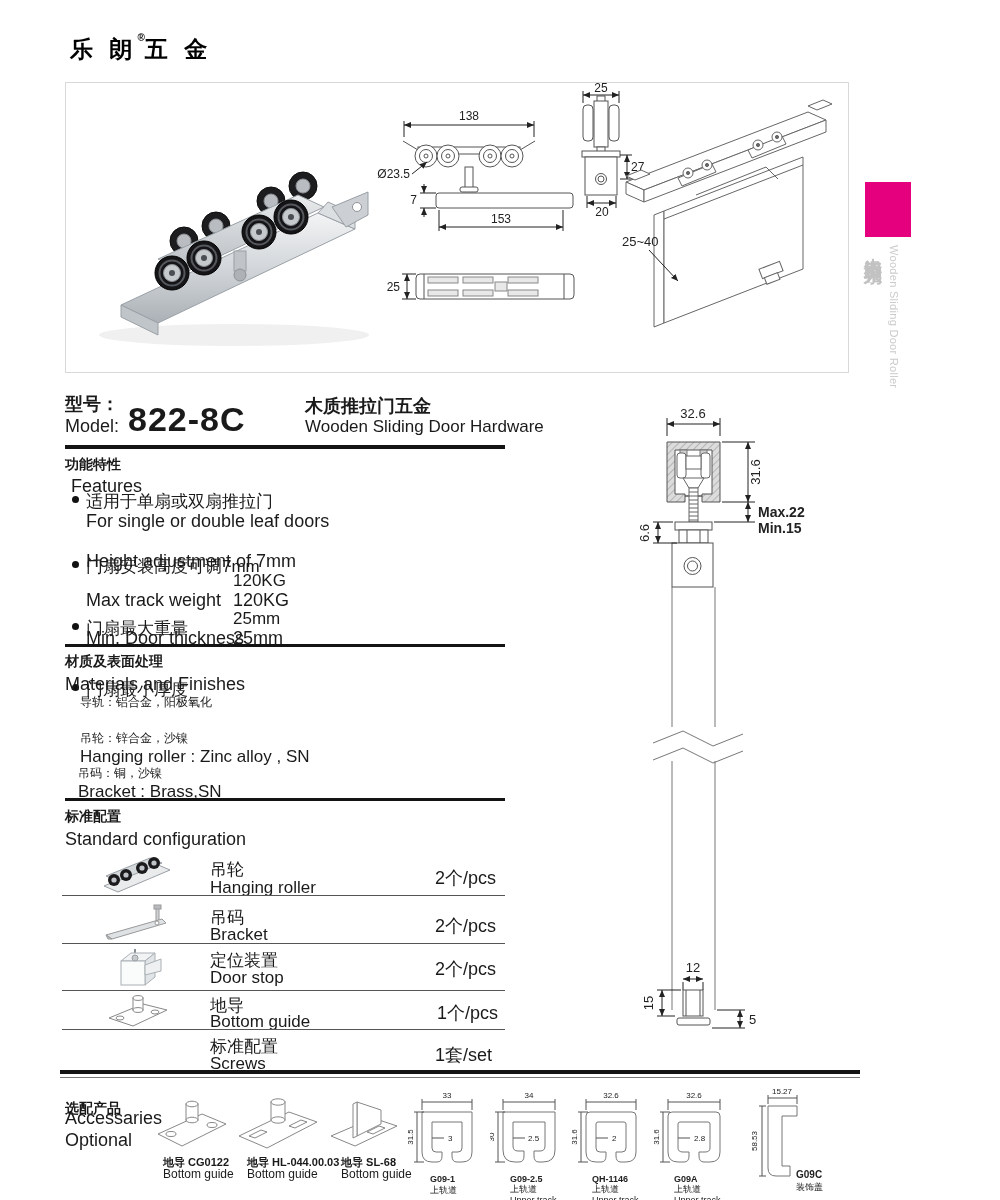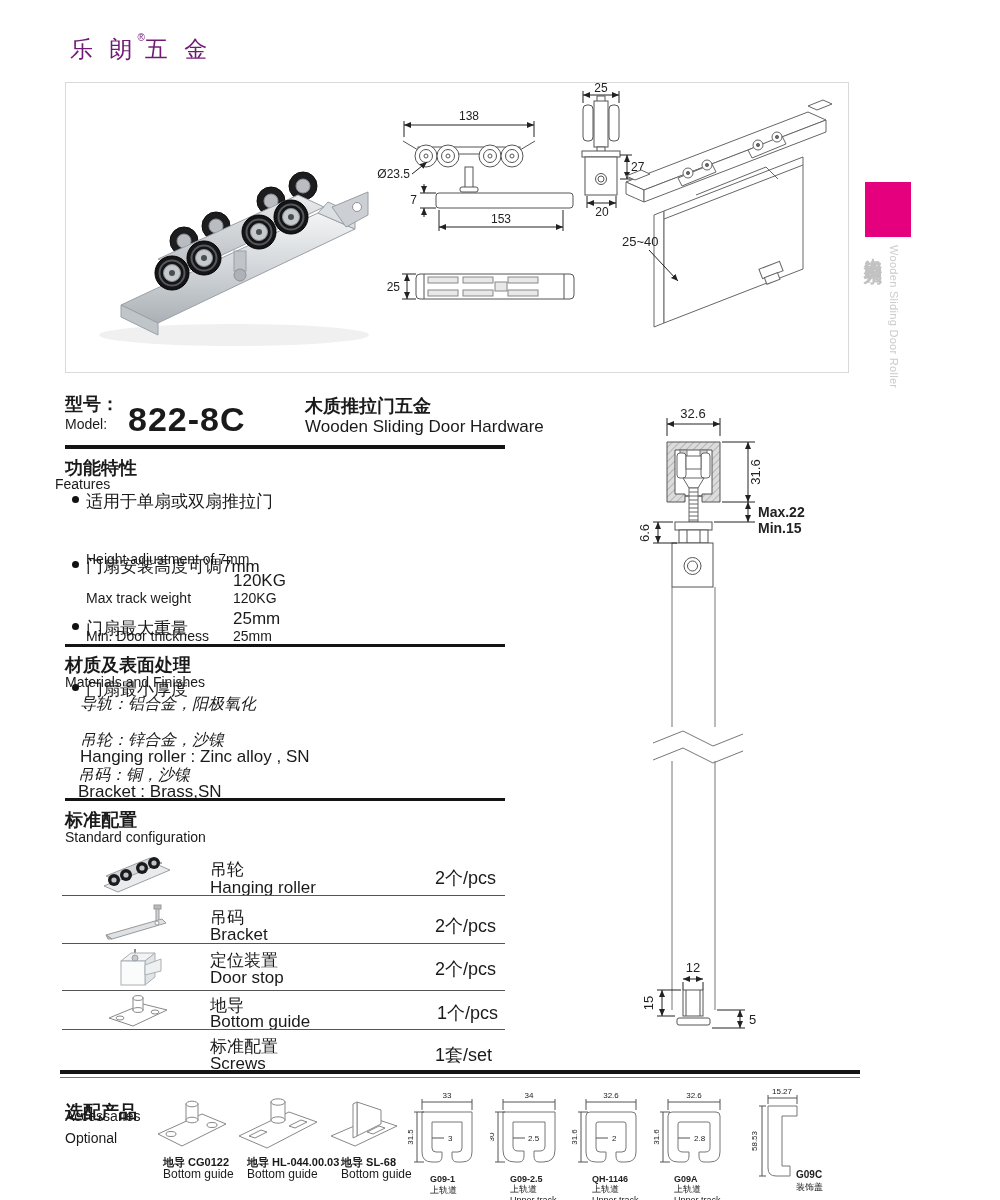--- a/index.html
+++ b/index.html
@@ -8,38 +8,38 @@
   .abs{position:absolute;}
   svg{display:block;}
   svg text{font-family:"Liberation Sans",sans-serif;fill:#222;}
 
   
   .logo-en{position:absolute;left:68px;top:8px;font-size:27px;font-weight:700;letter-spacing:.5px;color:#111;white-space:nowrap;}
   .logo-o{position:relative;display:inline-block;}
   .logo-o::before{content:"";position:absolute;top:1px;right:-1px;width:9px;height:9px;border:3px solid #d2232a;
                   border-left-color:transparent;border-bottom-color:transparent;border-radius:50%;transform:rotate(8deg);}
   .logo-reg{font-size:11px;vertical-align:top;position:relative;top:-2px;}
-  .logo-cn{position:absolute;left:70px;top:34px;font-size:23px;font-weight:400;color:#701a75;letter-spacing:5px;white-space:nowrap;}
+  .logo-cn{position:absolute;left:70px;top:34px;font-size:23px;font-weight:700;color:#000000;letter-spacing:5px;white-space:nowrap;}
   .logo-cn .logo-reg{font-size:10px;letter-spacing:0;}
 
   
   .frame{position:absolute;left:65px;top:82px;width:782px;height:289px;border:1px solid #d9d9d9;}
 
   
   .accent-square{position:absolute;left:865px;top:182px;width:46px;height:55px;background:#e5007d;}
   .series-cn{position:absolute;left:861px;top:243px;writing-mode:vertical-rl;font-size:18px;letter-spacing:2px;
              color:#c2c2c2;font-weight:700;}
   .series-en{position:absolute;left:888px;top:245px;writing-mode:vertical-rl;font-size:11px;color:#cbcbcb;letter-spacing:.3px;}
 
   
-  .t19b{font-size:18px;font-weight:700;white-space:nowrap;}
-  .t18{font-size:14px;white-space:nowrap;}
+  .t19b{font-size:14px;font-weight:700;white-space:nowrap;}
+  .t18{font-size:18px;white-space:nowrap;}
   .t18b{font-size:18px;font-weight:700;white-space:nowrap;}
   .t17{font-size:17px;white-space:nowrap;}
-  .t16{font-size:16px;white-space:nowrap;font-style:italic;}
+  .t16{font-size:12px;white-space:nowrap;}
   .model-value{font-size:34px;font-weight:600;letter-spacing:1px;white-space:nowrap;}
   .bul{position:relative;}
   .bul::before{content:"";position:absolute;left:-14px;top:6px;width:7px;height:7px;background:#111;border-radius:50%;}
 
   .rule{position:absolute;background:#141414;}
   .hline{position:absolute;height:1px;background:#555;}
 
   .qty{font-size:18px;white-space:nowrap;}
   .acc-label-cn{font-size:11px;font-weight:700;white-space:nowrap;}
   .acc-label-en{font-size:12px;white-space:nowrap;}
@@ -256,23 +256,24 @@
   <div class="series-en">Wooden Sliding Door Roller</div>
 
   <div class="abs t18b" style="left:65px;top:392px">型号：</div>
   <div class="abs t18" style="left:65px;top:416px">Model:</div>
   <div class="abs model-value" style="left:128px;top:400px">822-8C</div>
   <div class="abs t18b" style="left:305px;top:394px">木质推拉门五金</div>
   <div class="abs t17" style="left:305px;top:417px">Wooden Sliding Door Hardware</div>
   <div class="rule" style="left:65px;top:445px;width:440px;height:4px"></div>
 
   <div class="abs t19b" style="left:65px;top:456px">功能特性</div>
-  <div class="abs t18" style="left:55px;top:476px">Features</div>
+  <div class="abs t18" style="left:71px;top:476px">Features</div>
 
   <div class="abs t17 bul" style="left:86px;top:490px">适用于单扇或双扇推拉门</div>
+  <div class="abs t18" style="left:86px;top:511px">For single or double leaf doors</div>
   <div class="abs t17 bul" style="left:86px;top:532px">门扇安装高度可调7mm</div>
   <div class="abs t18" style="left:86px;top:551px">Height adjustment of 7mm</div>
   <div class="abs t17 bul" style="left:86px;top:571px">门扇最大重量</div>
   <div class="abs t17" style="left:233px;top:571px">120KG</div>
   <div class="abs t18" style="left:86px;top:590px">Max track weight</div>
   <div class="abs t18" style="left:233px;top:590px">120KG</div>
   <div class="abs t17 bul" style="left:86px;top:609px">门扇最小厚度</div>
   <div class="abs t17" style="left:233px;top:609px">25mm</div>
   <div class="abs t18" style="left:86px;top:628px">Min. Door thickness</div>
   <div class="abs t18" style="left:233px;top:628px">25mm</div>

